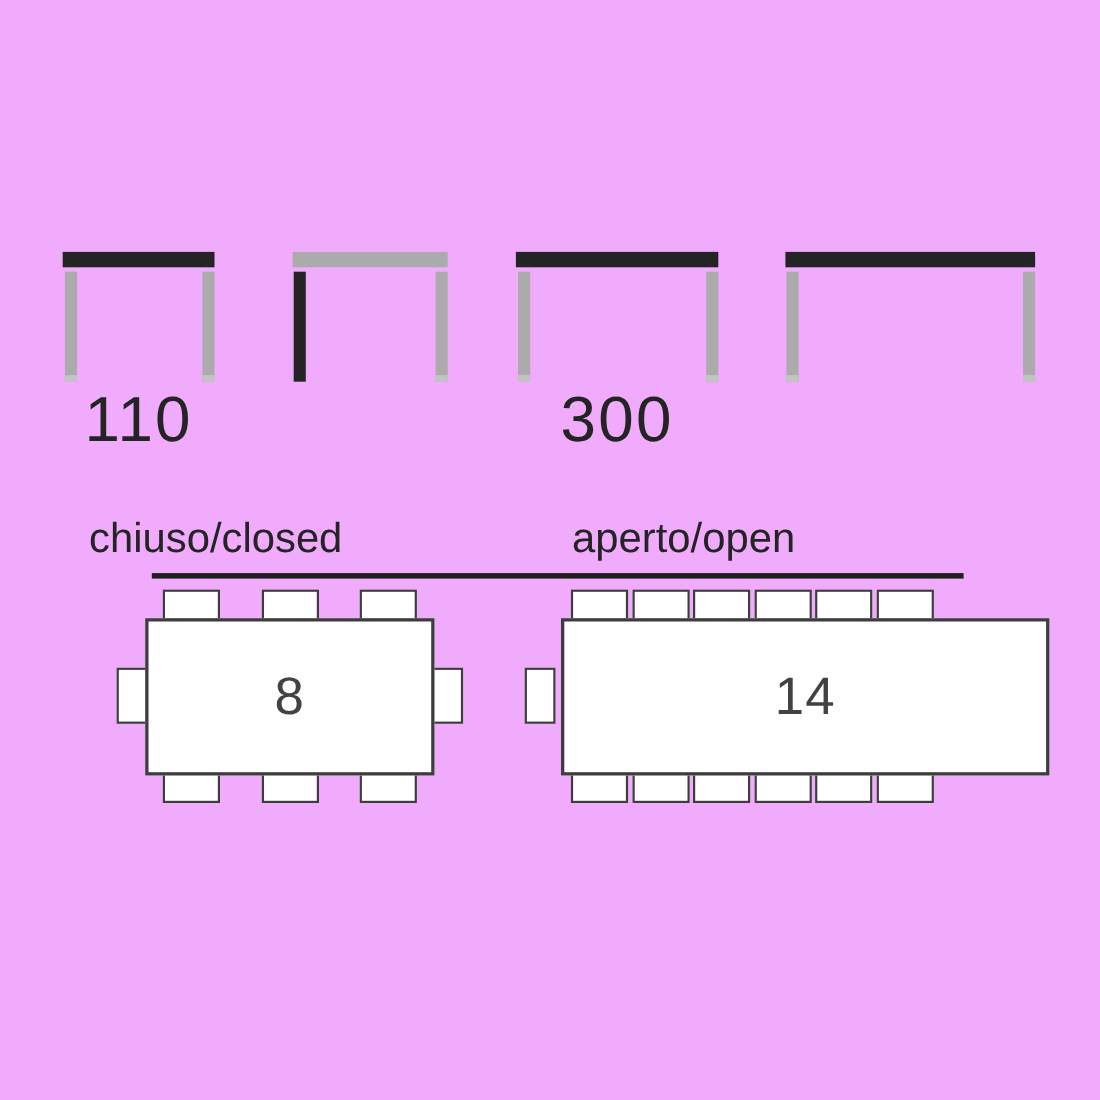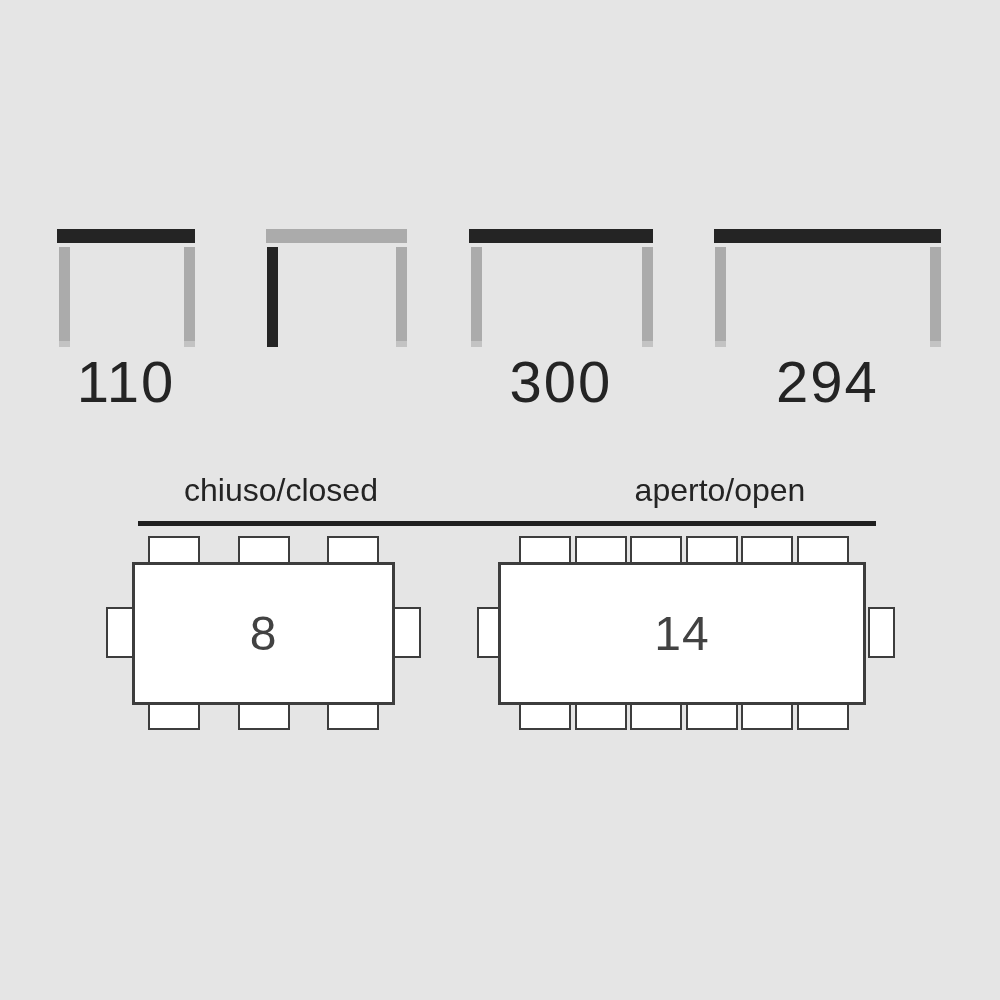--- a/index.html
+++ b/index.html
@@ -5,21 +5,21 @@
   html, body {
     margin: 0;
     padding: 0;
     background: #ffffff;
     font-family: "Liberation Sans", sans-serif;
   }
   .stage {
     position: relative;
     width: 1000px;
     height: 1000px;
-    background: #e5e5e5;
+    background: #f0abfc;
     overflow: hidden;
   }
 
   
   .sideview { position: absolute; top: 229px; height: 200px; }
   .sv-bar  { position: absolute; top: 0; left: 0; height: 14px; width: 100%; }
   .sv-leg  { position: absolute; top: 18px; width: 11px; height: 100px; }
   .sv-foot { position: absolute; left: 0; bottom: 0; width: 100%; height: 6px; }
   .dim-label {
     position: absolute;
@@ -30,22 +30,21 @@
     line-height: 58px;
     letter-spacing: 2px;
     color: #242424;
   }
 
   
   .heading {
     position: absolute;
     top: 463px;
     width: 400px;
-    text-align: center;
-    font-size: 32px;
+    font-size: 38px;
     line-height: 54px;
     color: #242424;
   }
   .heading-rule {
     position: absolute;
     left: 138px;
     top: 521px;
     width: 738px;
     height: 5px;
     background: #1f1f1f;
@@ -116,21 +115,21 @@
   #tv-closed .chair-left  { left: 0;     width: 29px; }
   #tv-closed .chair-right { left: 286px; width: 29px; }
   #tv-closed .tabletop-rect { left: 26px; width: 263px; }
 
   
   #tv-open { left: 477px; width: 420px; }
   #tv-open .row-top    { left: 42px; top: 0;     width: 330px; }
   #tv-open .row-bottom { left: 42px; top: 164px; width: 330px; }
   #tv-open .chair-left  { left: 0;     width: 28px; }
   #tv-open .chair-right { left: 391px; width: 27px; }
-  #tv-open .tabletop-rect { left: 21px; width: 368px; }
+  #tv-open .tabletop-rect { left: 33px; width: 444px; }
 </style>
 </head>
 <body>
 
 <div class="stage">
 
   <div class="sideview" id="sv1">
     <div class="sv-bar" style="background-color: rgb(36, 36, 36);"></div>
     <div class="sv-leg leg-l" style="background-color: rgb(171, 171, 171);">
       <div class="sv-foot" style="background-color: rgb(195, 195, 195);"></div>
@@ -161,21 +160,20 @@
   </div>
 
   <div class="sideview" id="sv4">
     <div class="sv-bar" style="background-color: rgb(36, 36, 36);"></div>
     <div class="sv-leg leg-l" style="background-color: rgb(171, 171, 171);">
       <div class="sv-foot" style="background-color: rgb(195, 195, 195);"></div>
     </div>
     <div class="sv-leg leg-r" style="background-color: rgb(171, 171, 171);">
       <div class="sv-foot" style="background-color: rgb(195, 195, 195);"></div>
     </div>
-    <div class="dim-label">294</div>
   </div>
 
   <div class="heading" id="heading-closed">chiuso/closed</div>
   <div class="heading" id="heading-open">aperto/open</div>
   <div class="heading-rule" style="background-color: rgb(31, 31, 31);"></div>
 
   <div class="topview" id="tv-closed">
     <div class="chair-row row-top">
         <div class="chair"></div>
         <div class="chair"></div>

